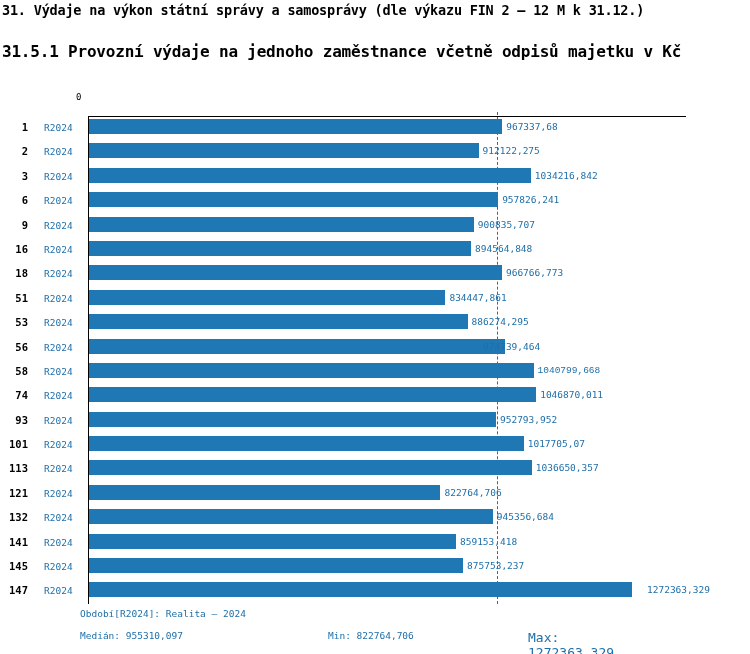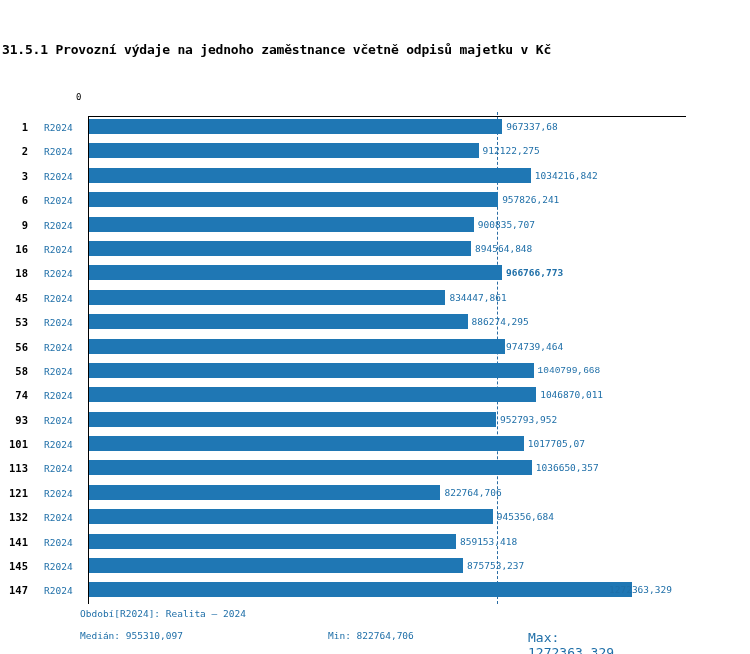--- a/index.html
+++ b/index.html
@@ -25,21 +25,21 @@
     top: 2px;
     font-size: 13.5px;
     font-weight: bold;
     letter-spacing: -0.2px;
     white-space: nowrap;
   }
   .title-sub {
     position: absolute;
     left: 2px;
     top: 42px;
-    font-size: 13px;
+    font-size: 16px;
     font-weight: bold;
     letter-spacing: -0.2px;
     white-space: nowrap;
   }
   .title-meta {
     position: absolute;
     left: 2px;
     top: 66px;
     font-size: 9.5px;
     white-space: nowrap;
@@ -158,20 +158,21 @@
     top: 24px;
     font-size: 13px;
     color: #1f6fa8;
   }
 </style>
 </head>
 <body>
 
 <div class="page">
 
+  <div class="title-main">31. Výdaje na výkon státní správy a samosprávy (dle výkazu FIN 2 – 12 M k 31.12.)</div>
   <div class="title-sub">31.5.1 Provozní výdaje na jednoho zaměstnance včetně odpisů majetku v Kč</div>
 
   <div class="chart">
     <div class="axis-zero-label">0</div>
     <div class="axis-top-line"></div>
     <div class="axis-left-line"></div>
     <div class="median-line" id="median-line" style="left: 497.054px;"></div>
     <div class="rows" id="rows">
         <div class="row">
           <div class="row-index">1</div>
@@ -206,39 +207,39 @@
         <div class="row">
           <div class="row-index">16</div>
           <div class="row-label">R2024</div>
           <div class="bar" style="width: 382.107px; background: rgb(31, 119, 180);"></div>
           <div class="bar-value" style="left: 475.107px;">894564,848</div>
         </div>
         <div class="row">
           <div class="row-index">18</div>
           <div class="row-label">R2024</div>
           <div class="bar" style="width: 412.948px; background: rgb(31, 119, 180);"></div>
-          <div class="bar-value" style="left: 505.948px; font-weight: bold;">966766,773</div>
-        </div>
-        <div class="row">
-          <div class="row-index">45</div>
+          <div class="bar-value" style="left: 505.948px;">966766,773</div>
+        </div>
+        <div class="row">
+          <div class="row-index">51</div>
           <div class="row-label">R2024</div>
           <div class="bar" style="width: 356.428px; background: rgb(31, 119, 180);"></div>
           <div class="bar-value" style="left: 449.428px;">834447,861</div>
         </div>
         <div class="row">
           <div class="row-index">53</div>
           <div class="row-label">R2024</div>
           <div class="bar" style="width: 378.566px; background: rgb(31, 119, 180);"></div>
           <div class="bar-value" style="left: 471.566px;">886274,295</div>
         </div>
         <div class="row">
           <div class="row-index">56</div>
           <div class="row-label">R2024</div>
           <div class="bar" style="width: 416.353px; background: rgb(31, 119, 180);"></div>
-          <div class="bar-value" style="left: 506px;">974739,464</div>
+          <div class="bar-value" style="left: 483px;">974739,464</div>
         </div>
         <div class="row">
           <div class="row-index">58</div>
           <div class="row-label">R2024</div>
           <div class="bar" style="width: 444.57px; background: rgb(31, 119, 180);"></div>
           <div class="bar-value" style="left: 537.57px; font-family: Liberation Mono, monospace;">1040799,668</div>
         </div>
         <div class="row">
           <div class="row-index">74</div>
           <div class="row-label">R2024</div>
@@ -284,21 +285,21 @@
         <div class="row">
           <div class="row-index">145</div>
           <div class="row-label">R2024</div>
           <div class="bar" style="width: 374.072px; background: rgb(31, 119, 180);"></div>
           <div class="bar-value" style="left: 467.072px;">875753,237</div>
         </div>
         <div class="row">
           <div class="row-index">147</div>
           <div class="row-label">R2024</div>
           <div class="bar" style="width: 543.481px; background: rgb(31, 119, 180);"></div>
-          <div class="bar-value" style="left: 609px;">1272363,329</div>
+          <div class="bar-value" style="left: 647px;">1272363,329</div>
         </div>
       </div>
   </div>
 
   <div class="footer">
     <div class="footer-period">Období[R2024]: Realita – 2024</div>
     <div class="footer-median">Medián: 955310,097</div>
     <div class="footer-min">Min: 822764,706</div>
     <div class="footer-max">Max: 1272363,329</div>
   </div>

